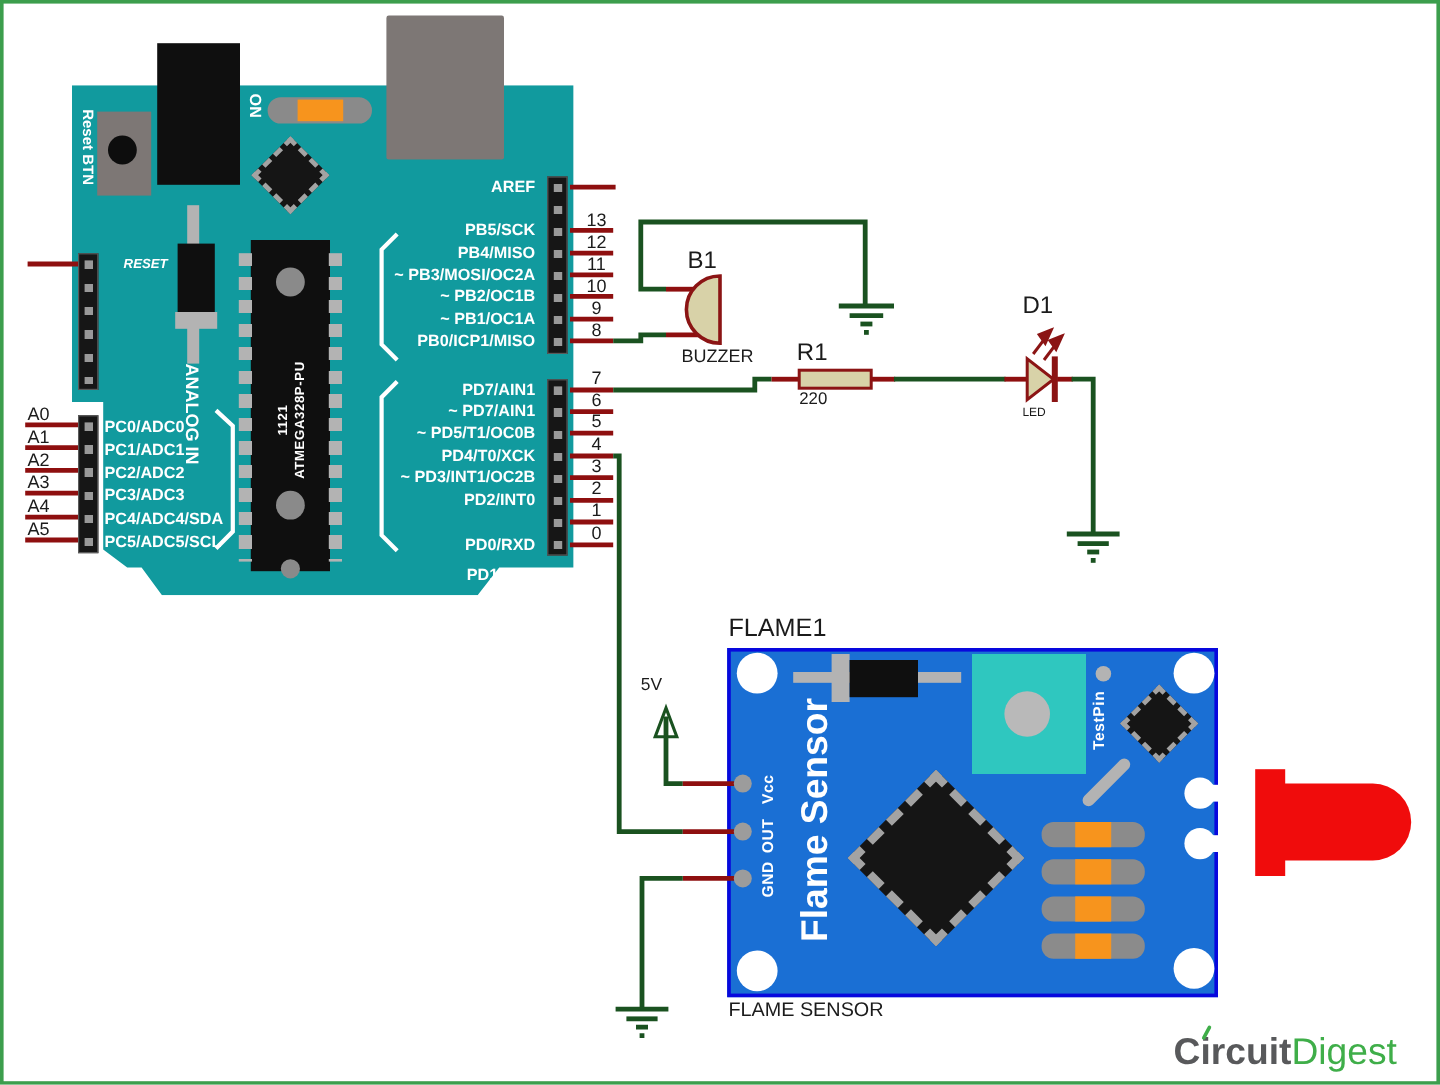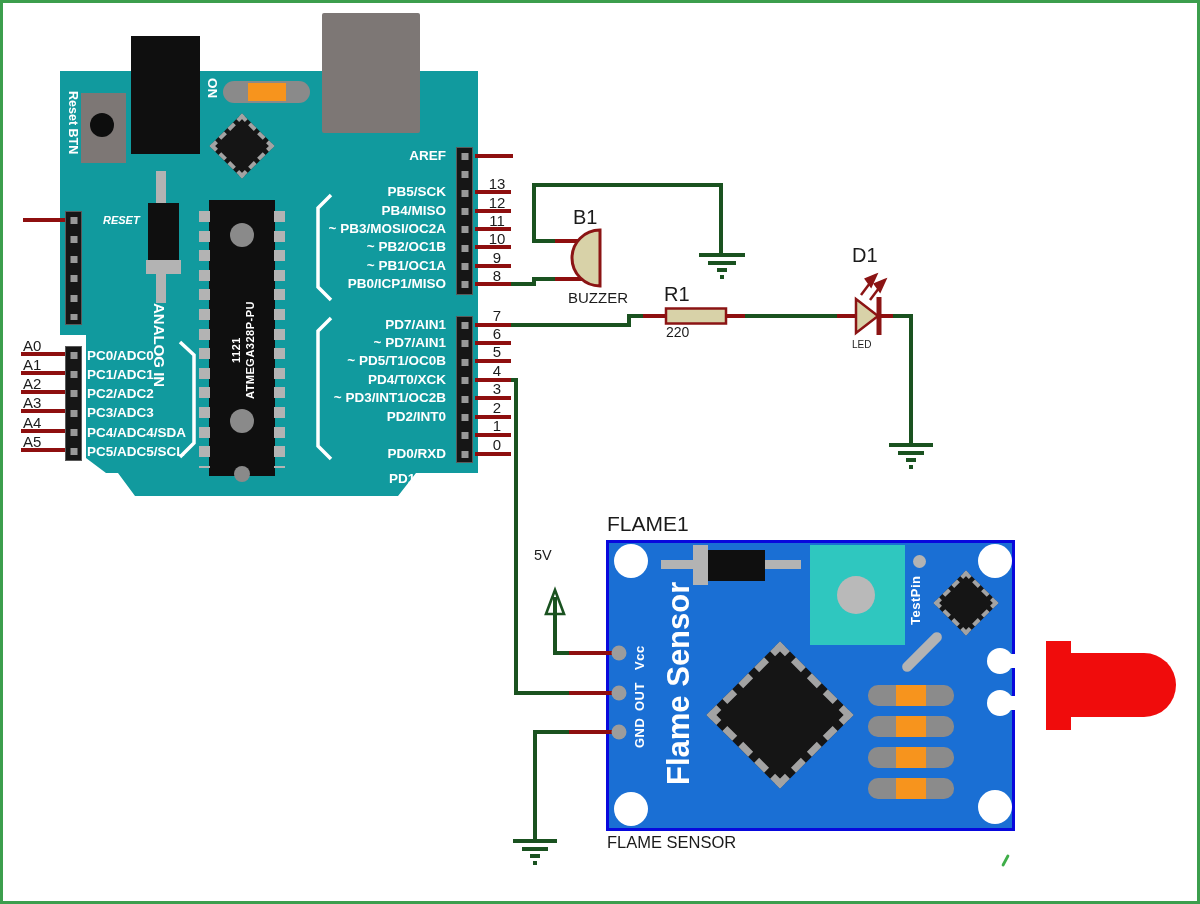--- a/index.html
+++ b/index.html
@@ -144,21 +144,21 @@
   <div class="abs num" style="left:479px;top:397px;">2</div>
   <div class="abs num" style="left:479px;top:415px;">1</div>
   <div class="abs num" style="left:479px;top:434px;">0</div>
 
   <div class="abs ref" style="left:570px;top:203px;">B1</div>
   <div class="abs sub" style="left:565px;top:287px;">BUZZER</div>
   <div class="abs ref" style="left:661px;top:280px;">R1</div>
   <div class="abs sub" style="left:663px;top:321px;font-size:14px;">220</div>
   <div class="abs ref" style="left:849px;top:241px;">D1</div>
   <div class="abs sub" style="left:849px;top:334px;font-size:10px;">LED</div>
-  <div class="abs sub" style="left:531px;top:544px;font-size:14.5px;">5V</div>
+  <div class="abs sub" style="left:531px;top:560px;font-size:14.5px;">5V</div>
 
   <div class="abs ref" style="left:604px;top:510px;font-size:21px;">FLAME1</div>
   <div id="flameboard" class="abs" style="left:603px;top:537px;width:409px;height:291px;"></div>
 
   <div class="abs hole" style="left:611px;top:541px;"></div>
   <div class="abs hole" style="left:975px;top:541px;"></div>
   <div class="abs hole" style="left:611px;top:789px;"></div>
   <div class="abs hole" style="left:975px;top:787px;"></div>
 
   <div class="abs" style="left:658px;top:557px;width:140px;height:9px;background:#b3b3b3;"></div>
@@ -198,20 +198,23 @@
   <div class="abs" style="left:1067px;top:650px;width:106px;height:64px;background:var(--led-red,#f00c0c);border-radius:0 32px 32px 0;"></div>
 
   <div class="abs flame-pin-label vtext up" style="left:629px;top:634px;height:33px;">Vcc</div>
   <div class="abs flame-pin-label vtext up" style="left:629px;top:673px;height:35px;">OUT</div>
   <div class="abs flame-pin-label vtext up" style="left:629px;top:710px;height:35px;">GND</div>
 
   <div class="abs vtext up" style="left:658px;top:565px;height:230px;width:44px;color:#fff;font-weight:bold;font-size:31px;text-align:center;">Flame Sensor</div>
 
   <div class="abs" style="left:604px;top:830px;font-size:16.5px;color:#1b1b1b;">FLAME SENSOR</div>
 
+  <div class="abs" style="left:975px;top:857px;font-size:31px;line-height:34px;">
+    <span class="logo1">Circuit</span><span class="logo2">Digest</span>
+  </div>
   <div class="abs" style="left:1001px;top:851px;width:3px;height:13px;background:var(--logo-green,#3fae49);transform:rotate(28deg);border-radius:2px;"></div>
 
   <svg class="overlay" width="1200" height="904" viewBox="0 0 1200 904">
 
     <polyline class="bracket" points="328,192 315,205 315,284 328,297"></polyline>
     <polyline class="bracket" points="328,315 315,328 315,443 328,456"></polyline>
     <polyline class="bracket" points="177,339 191,352 191,440 177,454"></polyline>
 
     <line class="wr" x1="20" y1="217" x2="62" y2="217"></line>
     <line class="wr" x1="472" y1="153" x2="510" y2="153"></line>

